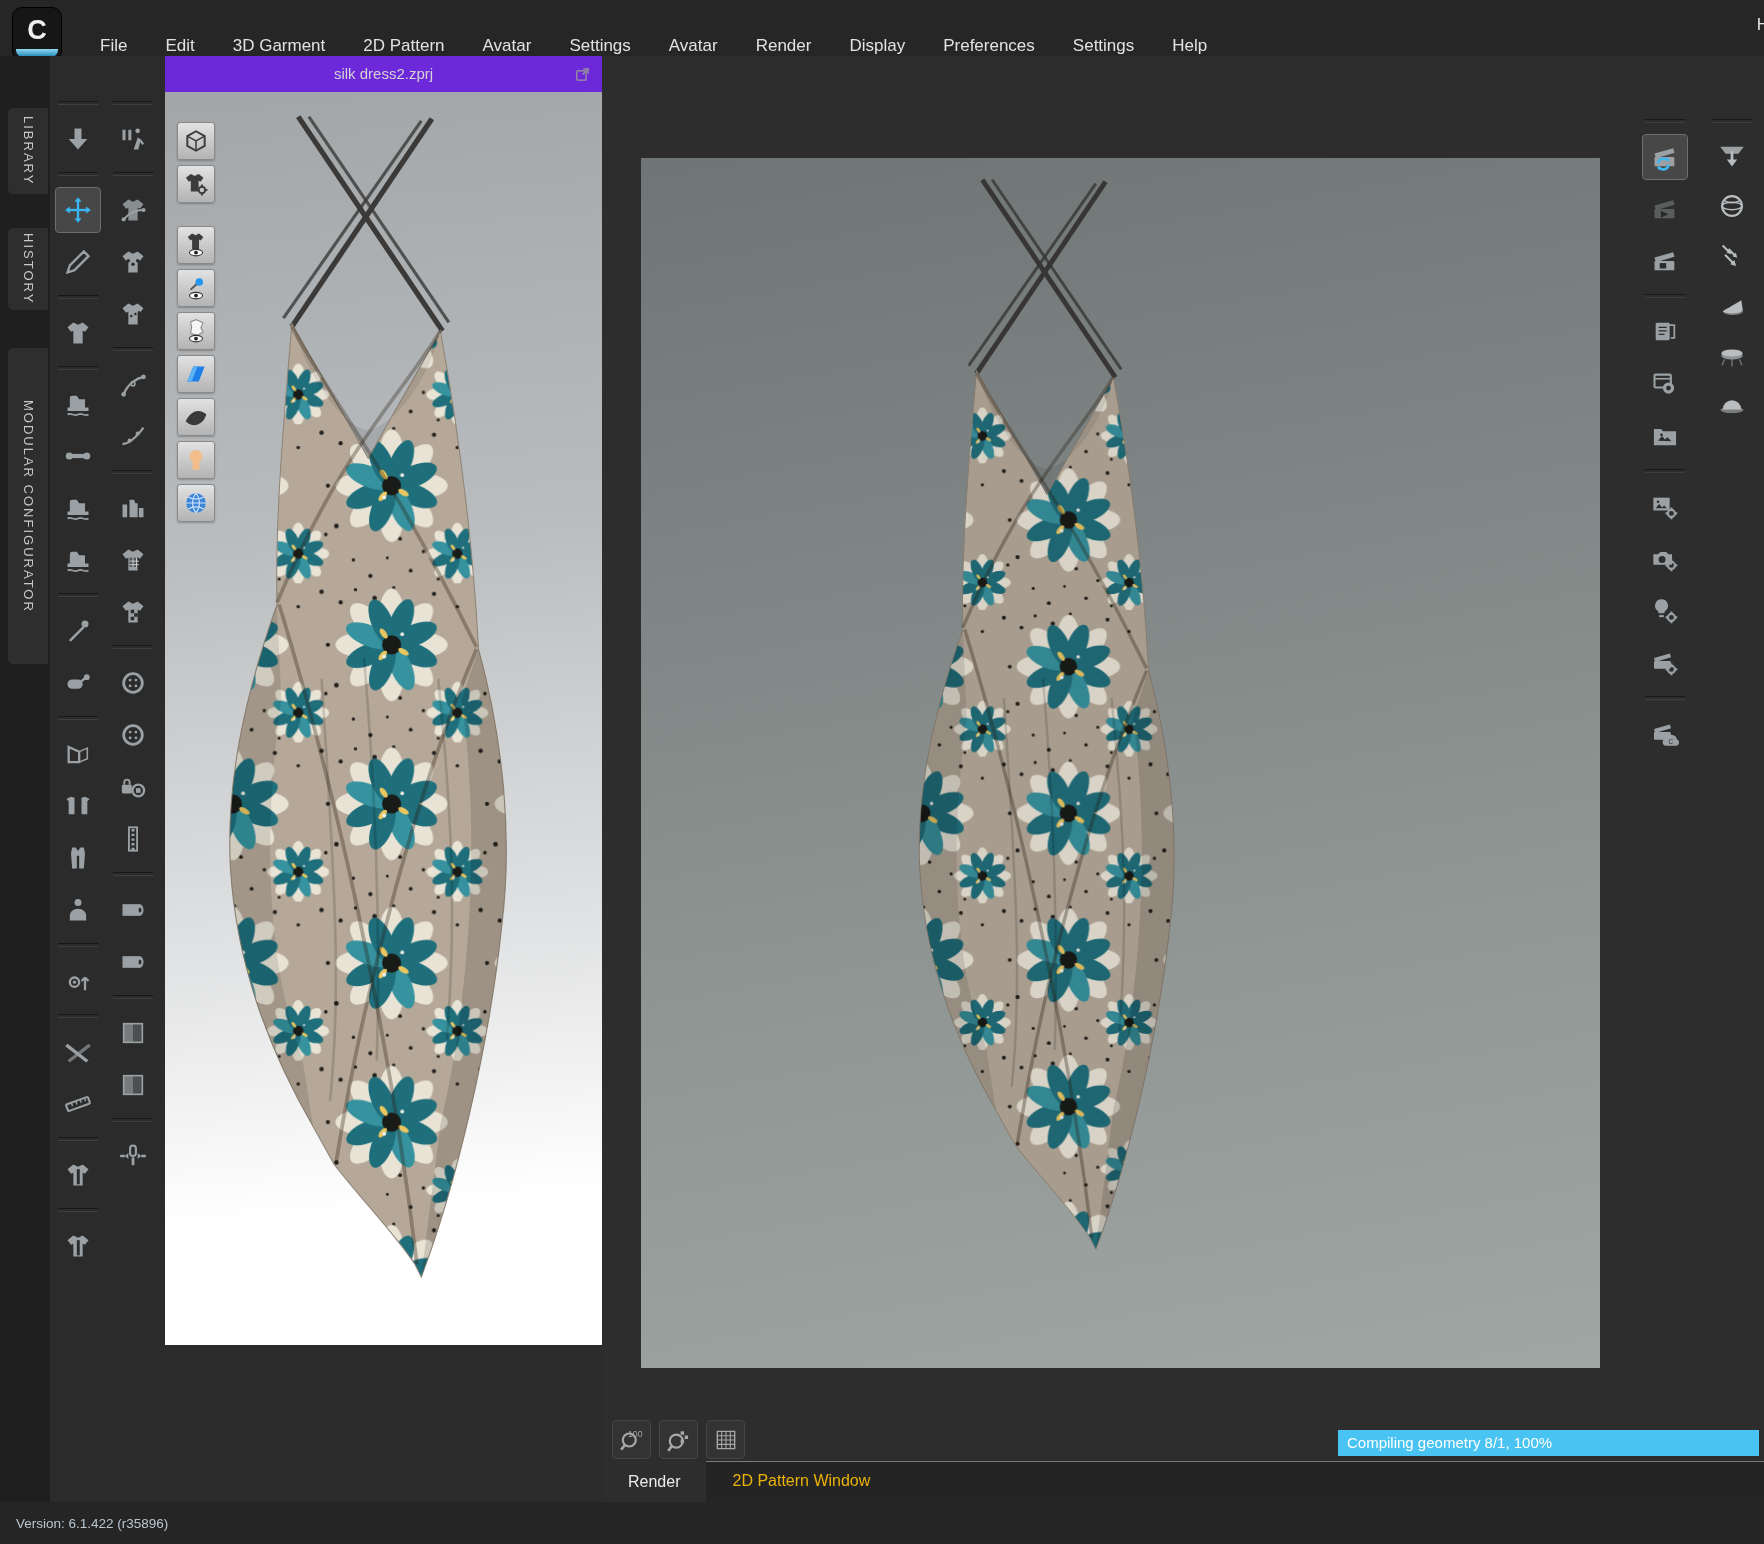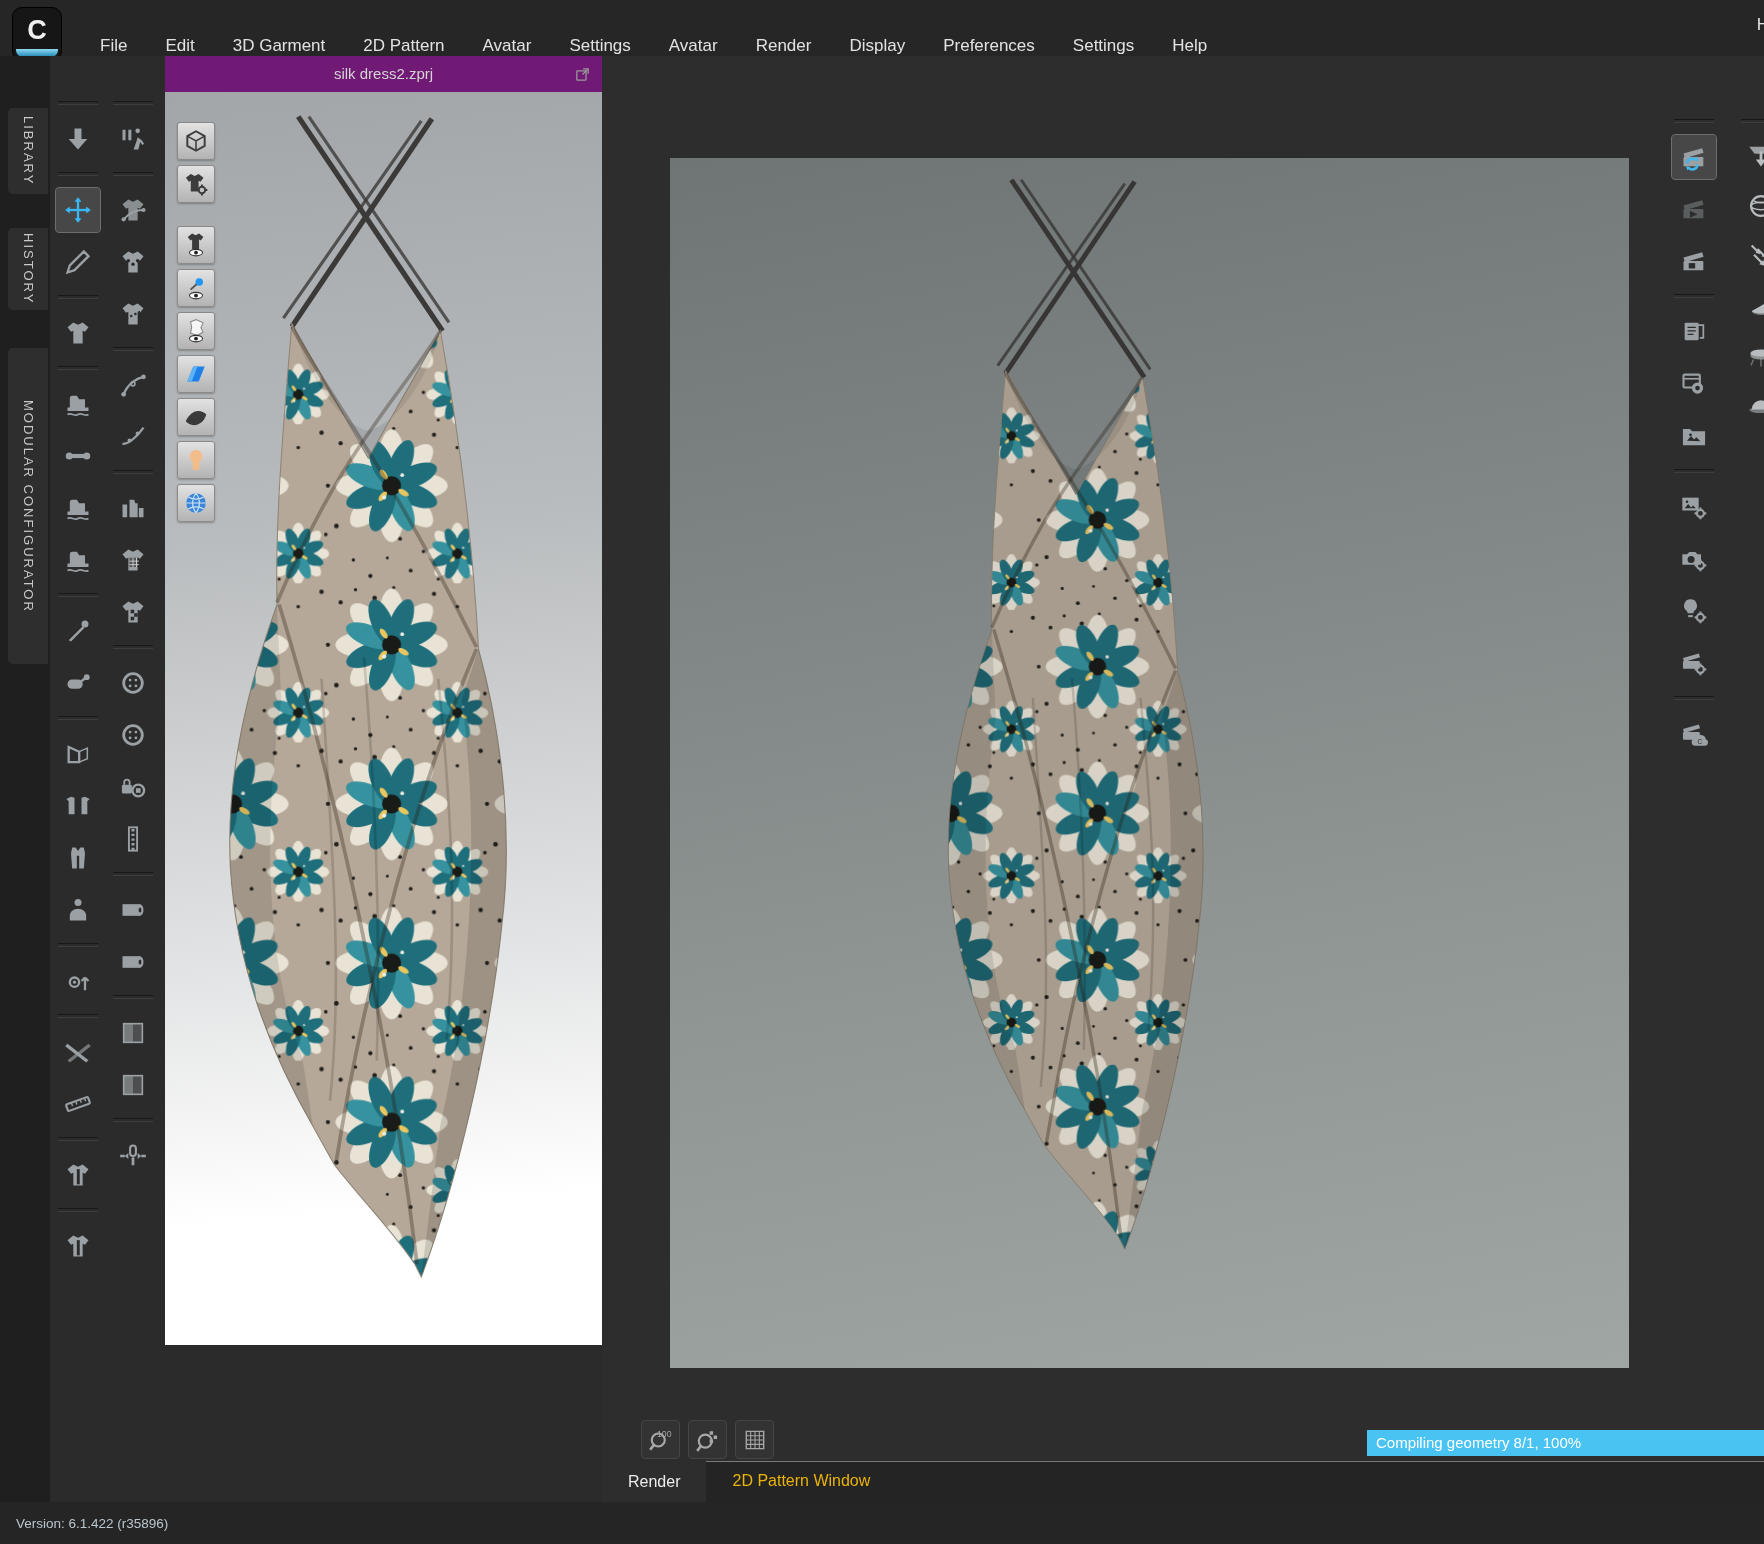--- a/index.html
+++ b/index.html
@@ -23,36 +23,36 @@
   .left-toolbar{position:absolute;left:50px;top:56px;width:115px;height:1446px;background:#2b2b2b;}
   .tool-col{position:absolute;top:38px;width:50px;display:flex;flex-direction:column;align-items:center;}
   #colA{left:3px;} #colB{left:58px;}
   .tbtn{width:44px;height:44px;margin:4px 0;border-radius:3px;color:#9aa0a3;display:flex;align-items:center;justify-content:center;cursor:pointer;}
   .tbtn svg{width:28px;height:28px;}
   .tbtn.sel{background:#474747;outline:1px solid #6e6e6e;}
   .tbtn.dim{opacity:.42;}
   .tsep{width:40px;height:2px;border-top:1px solid #181818;border-bottom:1px solid #3e3e3e;margin:7px 0 8px 0;}
   
   .garment-window{position:absolute;left:165px;top:56px;width:437px;height:1446px;}
-  .win-header{position:absolute;left:0;top:0;right:0;height:36px;background:#701a75;border-bottom:1px solid #151515;}
+  .win-header{position:absolute;left:0;top:0;right:0;height:36px;background:#6d28d9;border-bottom:1px solid #151515;}
   .win-title{position:absolute;left:0;right:0;top:0;height:36px;line-height:36px;text-align:center;color:#d4d4d4;font-size:15px;}
   .hdr-ic{position:absolute;top:6px;width:24px;height:24px;color:#9a9a9a;display:flex;align-items:center;justify-content:center;cursor:pointer;}
   .hdr-ic svg{width:17px;height:17px;}
   .hdr-ic.boxed{background:#3d3d3d;border-radius:3px;}
   .viewport3d{position:absolute;left:0;top:36px;width:437px;height:1253px;overflow:hidden;
     background:linear-gradient(175deg,#a3a6a8 0%,#b9bcbe 35%,#e2e3e4 68%,#ffffff 88%);border-right:4px solid #1d1d1d;}
   .vp-toolbar{position:absolute;left:12px;top:30px;display:flex;flex-direction:column;}
   .vpbtn{width:36px;height:36px;margin-bottom:5px;border:1px solid #8a8a8a;border-radius:3px;color:#3c3c3c;
     background:linear-gradient(180deg,#e2e2e2,#b3b3b3);display:flex;align-items:center;justify-content:center;cursor:pointer;box-shadow:0 1px 2px rgba(0,0,0,.25);}
   .vpbtn svg{width:26px;height:26px;}
   .vgap{height:18px;}
   .dress3d{position:absolute;left:8px;top:14px;}
   
   .render-window{position:absolute;left:602px;top:56px;width:1162px;height:1446px;background:#2d2d2d;}
-  .render-content{position:absolute;left:0;top:36px;right:0;bottom:40px;background:#2d2d2d;margin-left:29px;}
+  .render-content{position:absolute;left:0;top:36px;right:0;bottom:40px;background:#2d2d2d;}
   .render-canvas{position:absolute;left:39px;top:66px;width:959px;height:1210px;overflow:hidden;
     background:linear-gradient(170deg,#6f7475 0%,#828887 38%,#8f9694 64%,#a0a6a3 100%);}
   .render-dress{filter:brightness(.93) saturate(.97);}
   .render-toolbar{position:absolute;left:1034px;top:20px;width:58px;display:flex;flex-direction:column;align-items:center;}
   .env-toolbar{position:absolute;left:1102px;top:20px;width:56px;display:flex;flex-direction:column;align-items:center;}
   .env-toolbar .tbtn{color:#b9bdbf;margin:3px 0;}
   .zoom-buttons{position:absolute;left:10px;top:1328px;display:flex;gap:8px;}
   .zbtn{width:37px;height:37px;background:#333;border:1px solid #454545;border-radius:4px;color:#a7a7a7;
     display:flex;align-items:center;justify-content:center;cursor:pointer;}
   .zbtn svg{width:26px;height:26px;}

